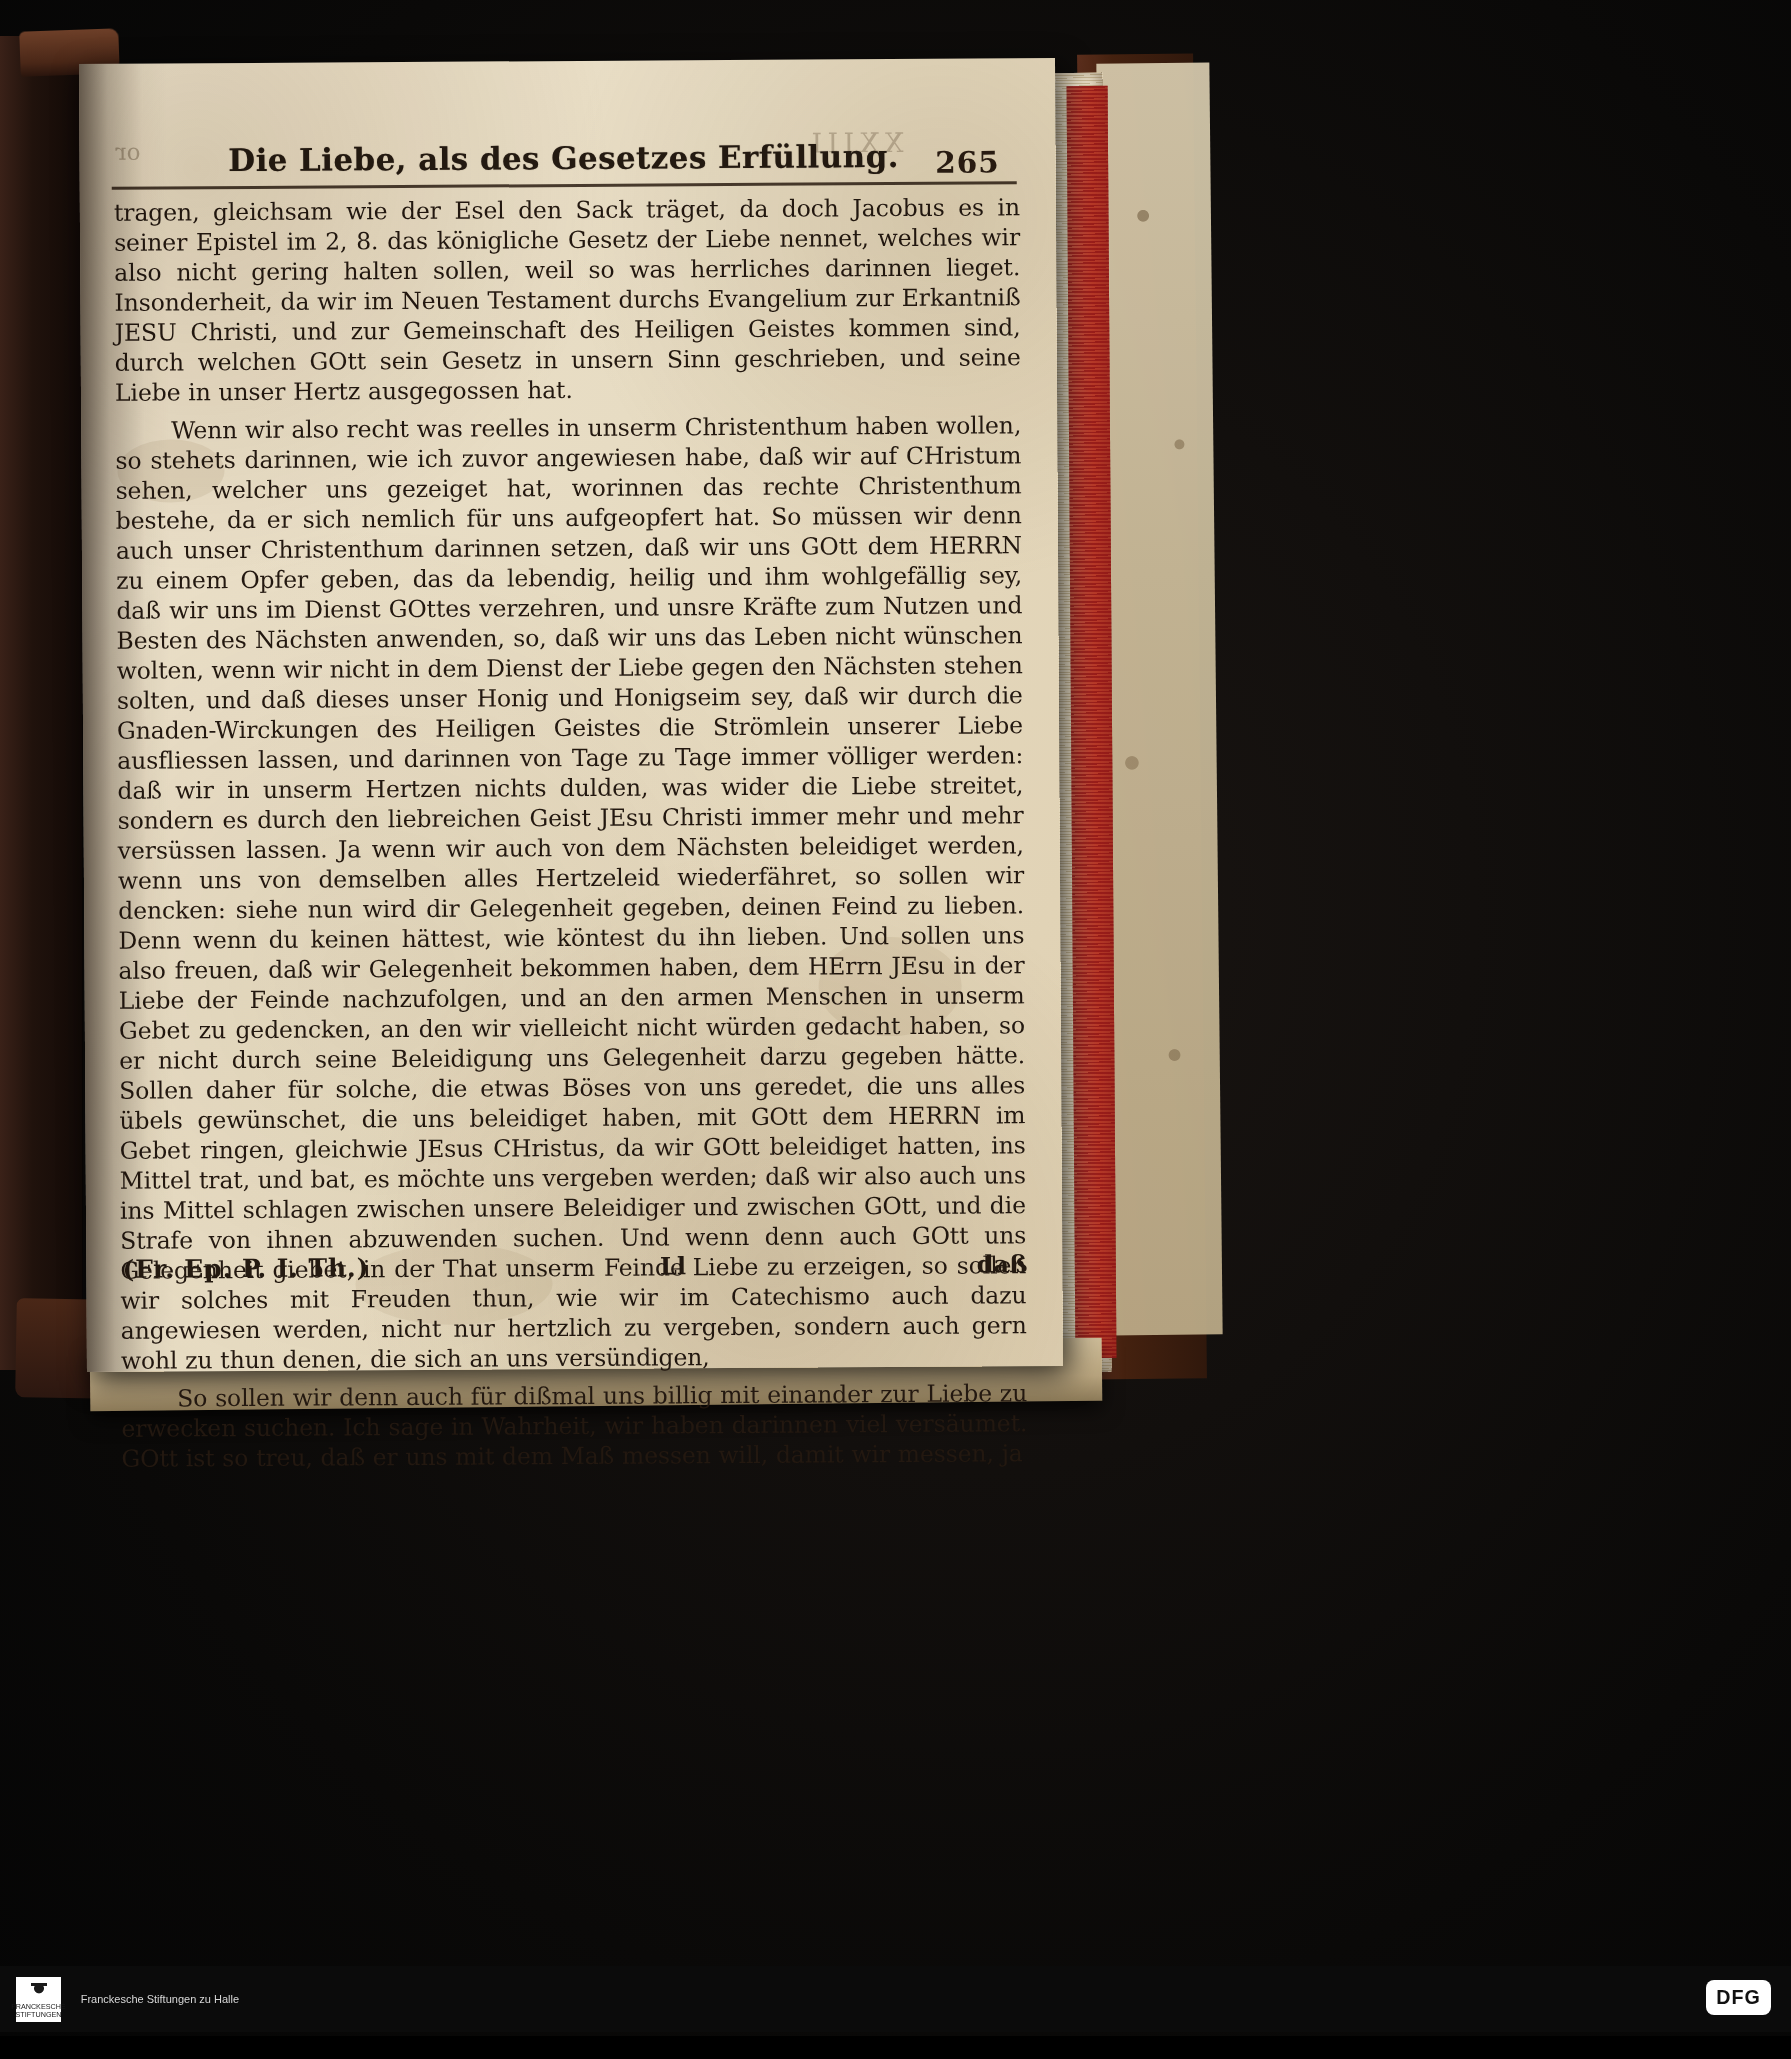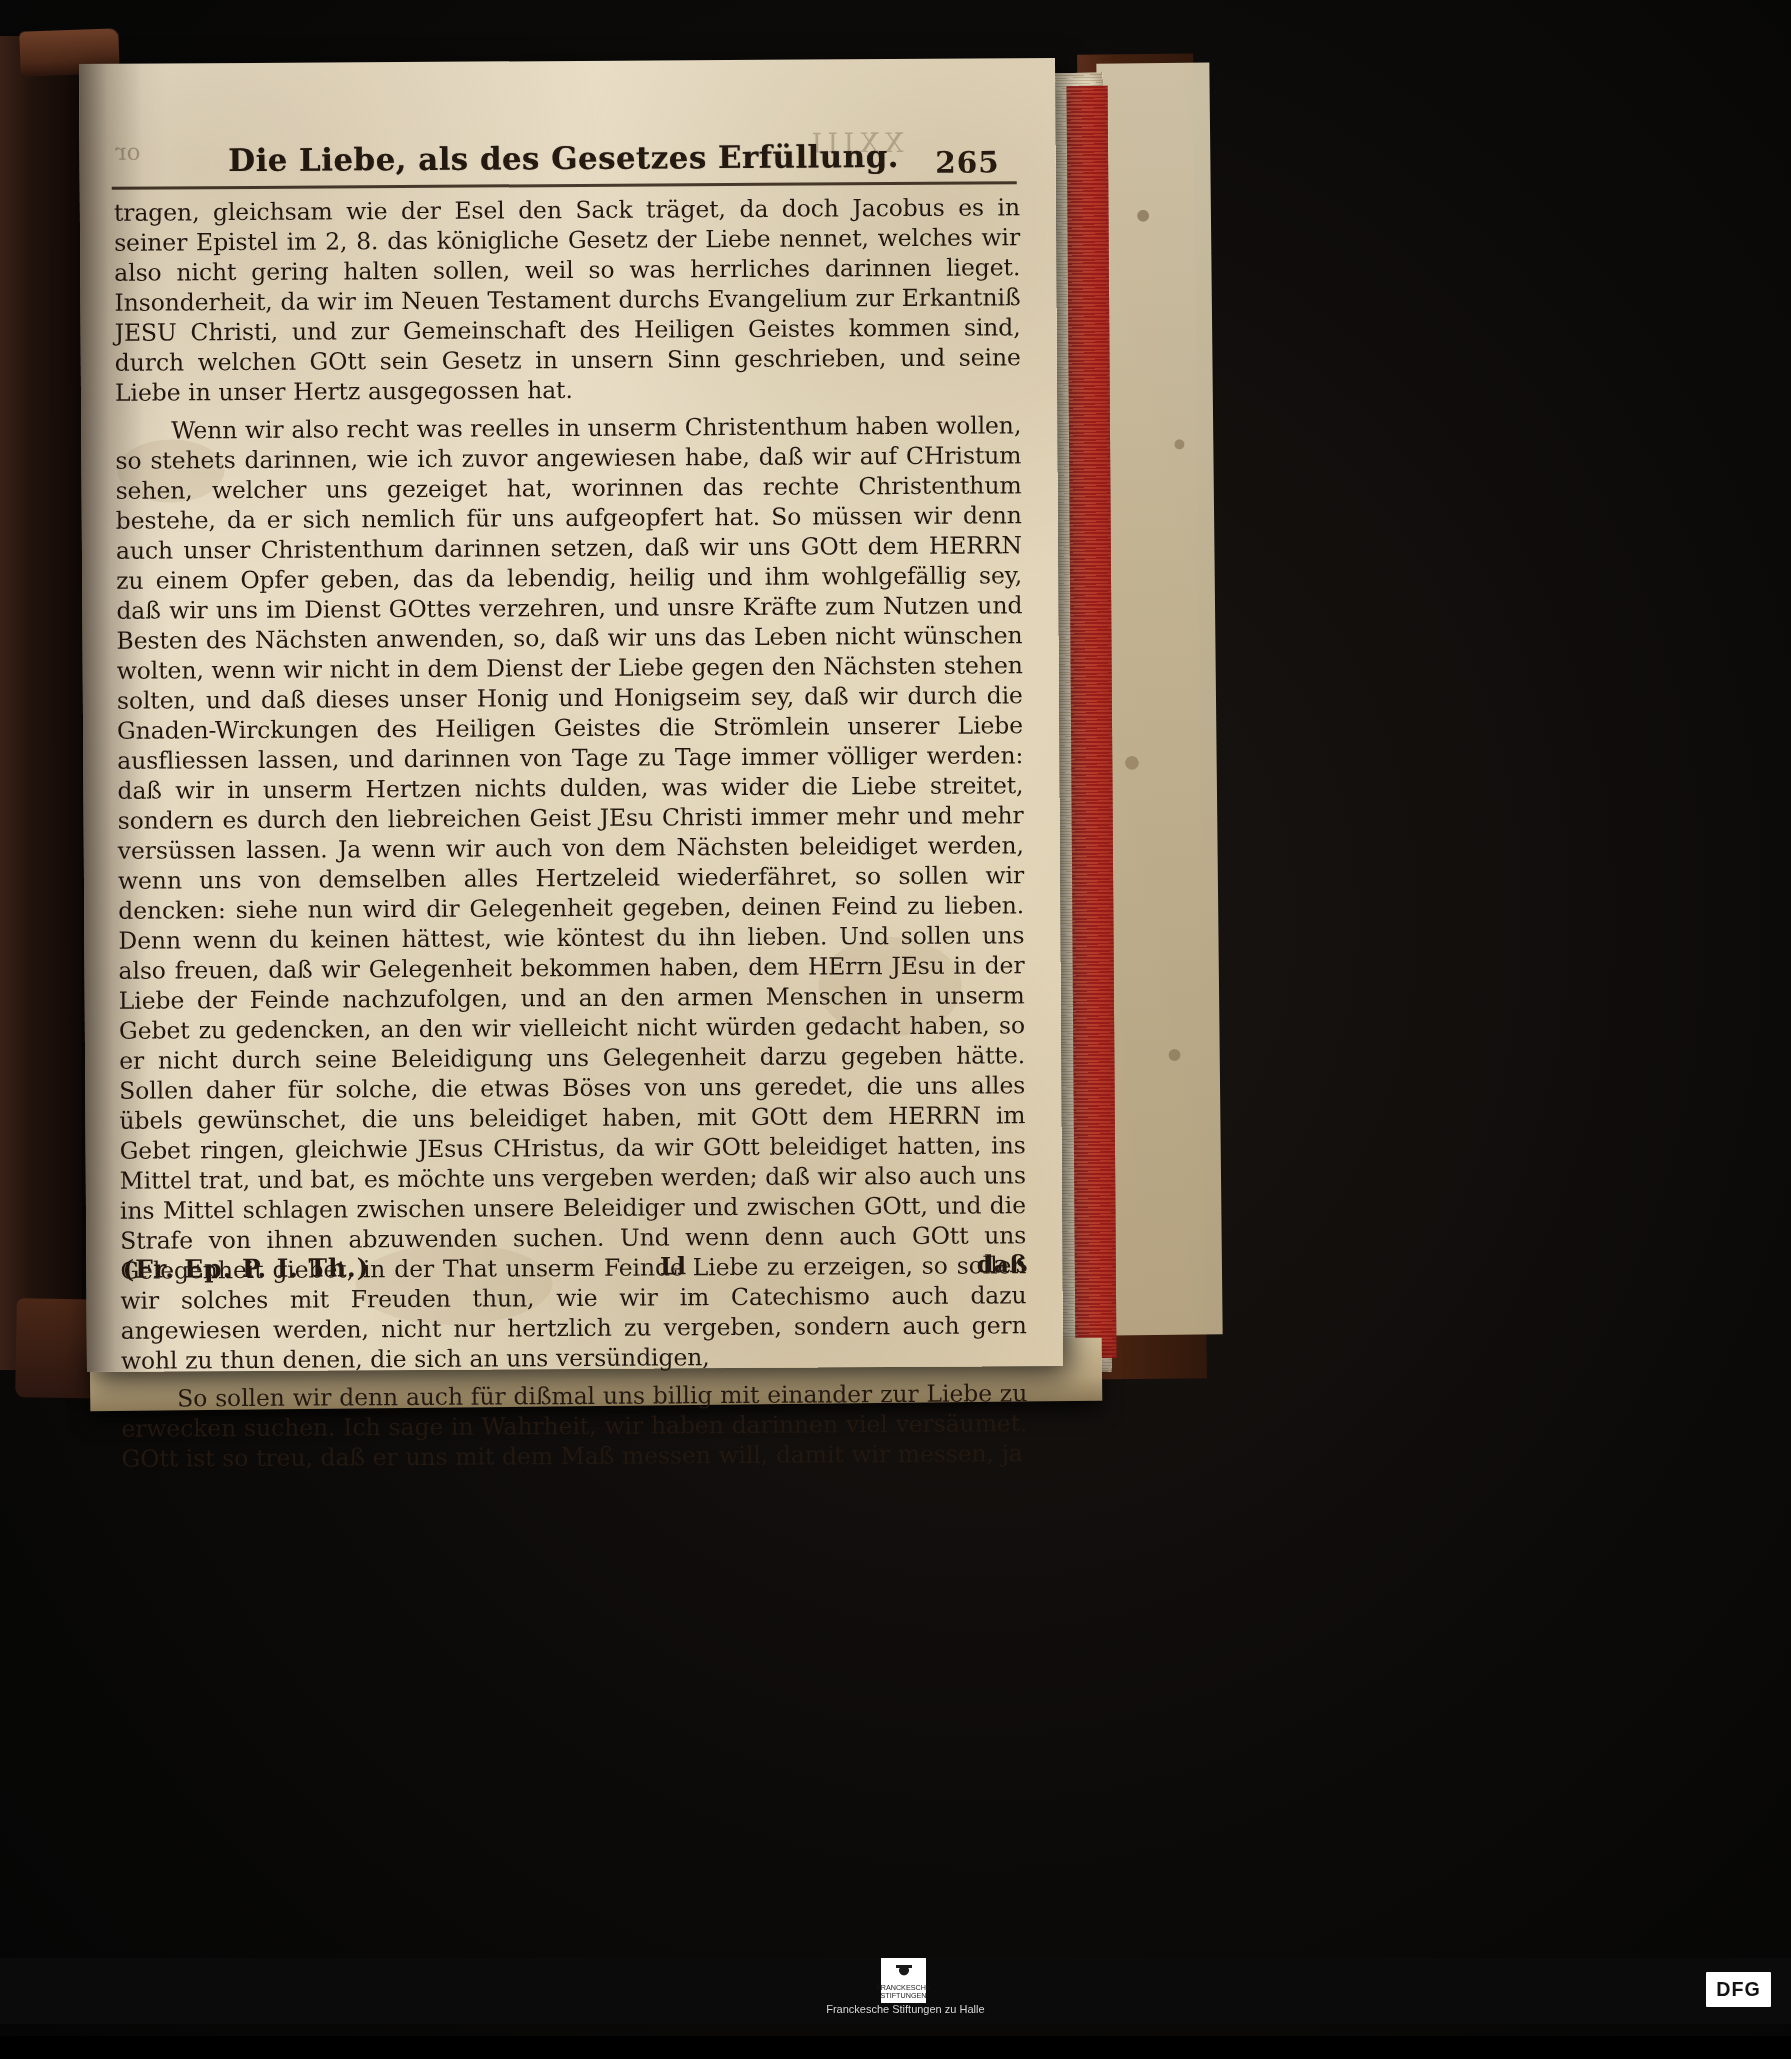--- a/index.html
+++ b/index.html
@@ -270,27 +270,26 @@
     font-size: 24px;
     font-weight: 700;
   }
   .sig-mark { font-size: 25px; letter-spacing: 0.9px; }
   .catchword { font-size: 24px; }
 
   
   .credit-bar {
     position: absolute;
     left: 0;
-    bottom: 12px;
+    bottom: 4px;
     width: 1791px;
     height: 66px;
     background: #0b0b0b;
     display: flex;
     align-items: center;
-    flex-direction: column;
   }
   .credit-logo {
     width: 45px;
     height: 45px;
     margin-left: 16px;
     background: #ffffff;
     color: #1a1a1a;
     font-size: 7.2px;
     line-height: 8px;
     text-align: center;
@@ -320,21 +319,21 @@
     position: absolute;
     right: 19.7px;
     top: 14.3px;
     background: #ffffff;
     color: #111;
     font-family: "Liberation Sans", sans-serif;
     font-weight: 700;
     font-size: 19.7px;
     letter-spacing: 0.9px;
     padding: 5.4px 10.7px 6.3px 10.7px;
-    border-radius: 1px;
+    border-radius: 8px;
   }
 
   
   .stain {
     position: absolute;
     border-radius: 50%;
     pointer-events: none;
     mix-blend-mode: multiply;
   }
 </style>

